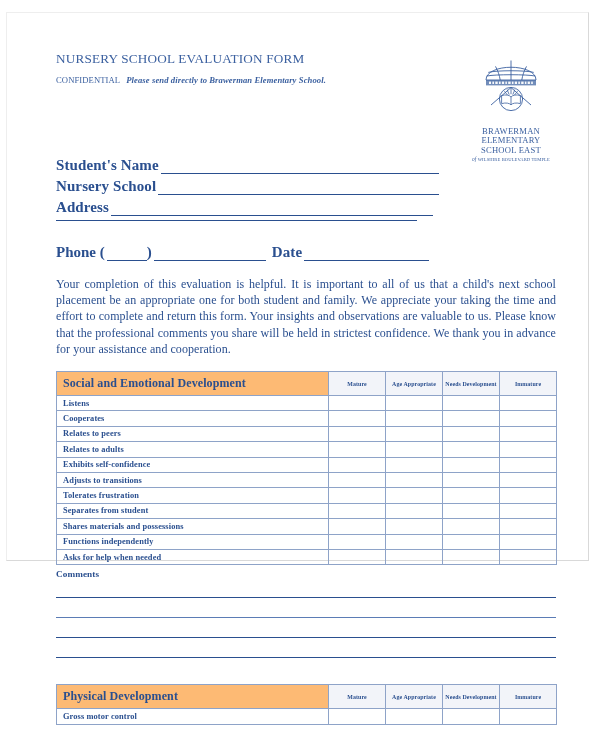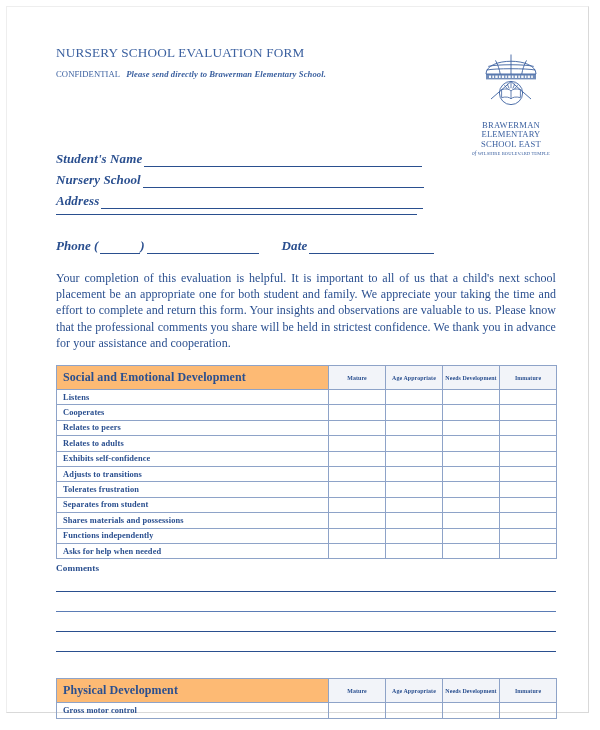--- a/index.html
+++ b/index.html
@@ -11,22 +11,22 @@
   }
   #page {
     position: relative;
     width: 600px; height: 730px;
     background: #ffffff;
     overflow: hidden;
   }
   
   #sheet {
     position: absolute;
-    left: 6px; top: 6px;
-    width: 583px; height: 707px;
+    left: 6px; top: 12px;
+    width: 583px; height: 549px;
     background: #ffffff;
     border-right: 1px solid #d9d9d9;
     border-bottom: 1px solid #d9d9d9;
     border-top: 1px solid #eeeeee;
     border-left: 1px solid #eeeeee;
   }
   #content {
     position: absolute;
     left: 49px; top: 38px;
     width: 500px;
@@ -77,25 +77,24 @@
     white-space: nowrap;
   }
   .logo-sub .ital { font-style: italic; font-size: 5.4px; }
 
   
   .fields { margin-top: 0px; }
   .frow {
     position: relative;
     height: 21px;
     color: #2a4f8f;
-    font-size: 13px;
+    font-size: 15px;
     font-weight: bold;
     letter-spacing: 0.1px;
     white-space: nowrap;
-    font-style: italic;
   }
   .frow .lbl { display:inline-block; vertical-align: bottom; }
   .rule {
     display: inline-block;
     vertical-align: bottom;
     border-bottom: 1.4px solid #2a4f8f;
     height: 10px;
     margin-left: 2px;
   }
   .rule-full {
@@ -257,21 +256,21 @@
 
         <div class="frow">
           <span class="lbl">Address</span><span class="rule" style="width:322px"></span>
         </div>
 
         <div class="frow" style="height:24px">
           <span class="rule-full"></span>
         </div>
 
         <div class="frow">
-          <span class="lbl paren">Phone (</span><span class="rule" style="width:40px"></span><span class="lbl paren">)</span><span class="rule" style="width:112px"></span><span class="lbl" style="margin-left:23px">Date</span><span class="rule" style="width:125px"></span>
+          <span class="lbl paren">Phone (</span><span class="rule" style="width:40px"></span><span class="lbl paren">)</span><span class="rule" style="width:112px"></span><span class="lbl" style="margin-left:6px">Date</span><span class="rule" style="width:125px"></span>
         </div>
       </div>
 
       <div class="para">Your completion of this evaluation is helpful.  It is important to all of us that a child's next school placement be an appropriate one for both student and family.  We appreciate your taking the time and effort to complete and return this form.  Your insights and observations are valuable to us.  Please know that the professional comments you share will be held in strictest confidence.  We thank you in advance for your assistance and cooperation.</div>
 
       <table class="tbl">
         <colgroup>
           <col style="width:272px">
             <col style="width:57px">
             <col style="width:57px">

